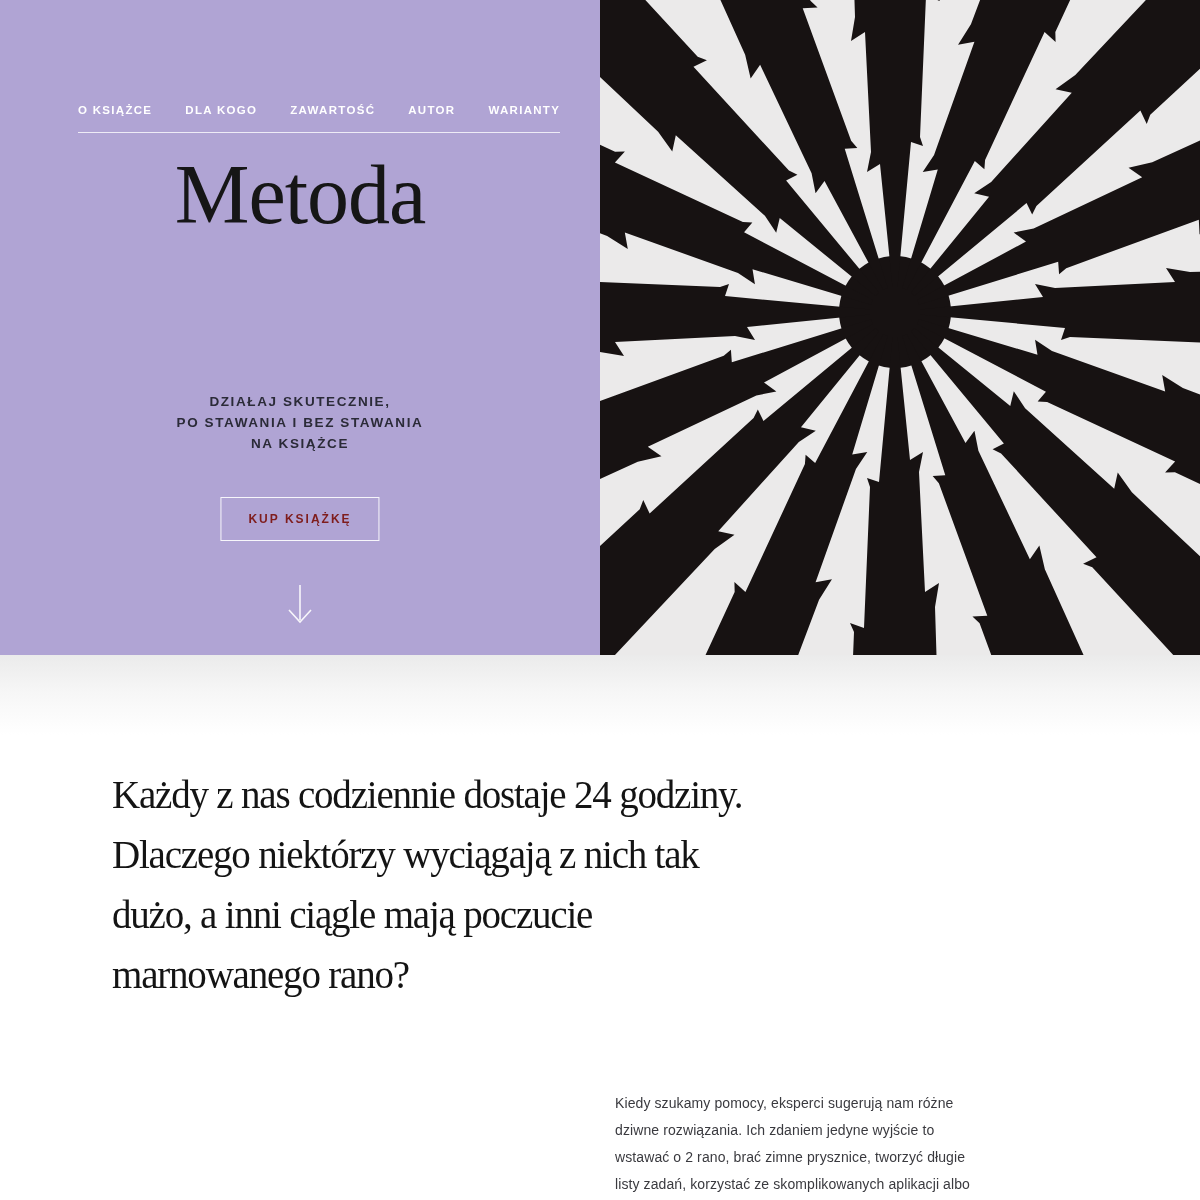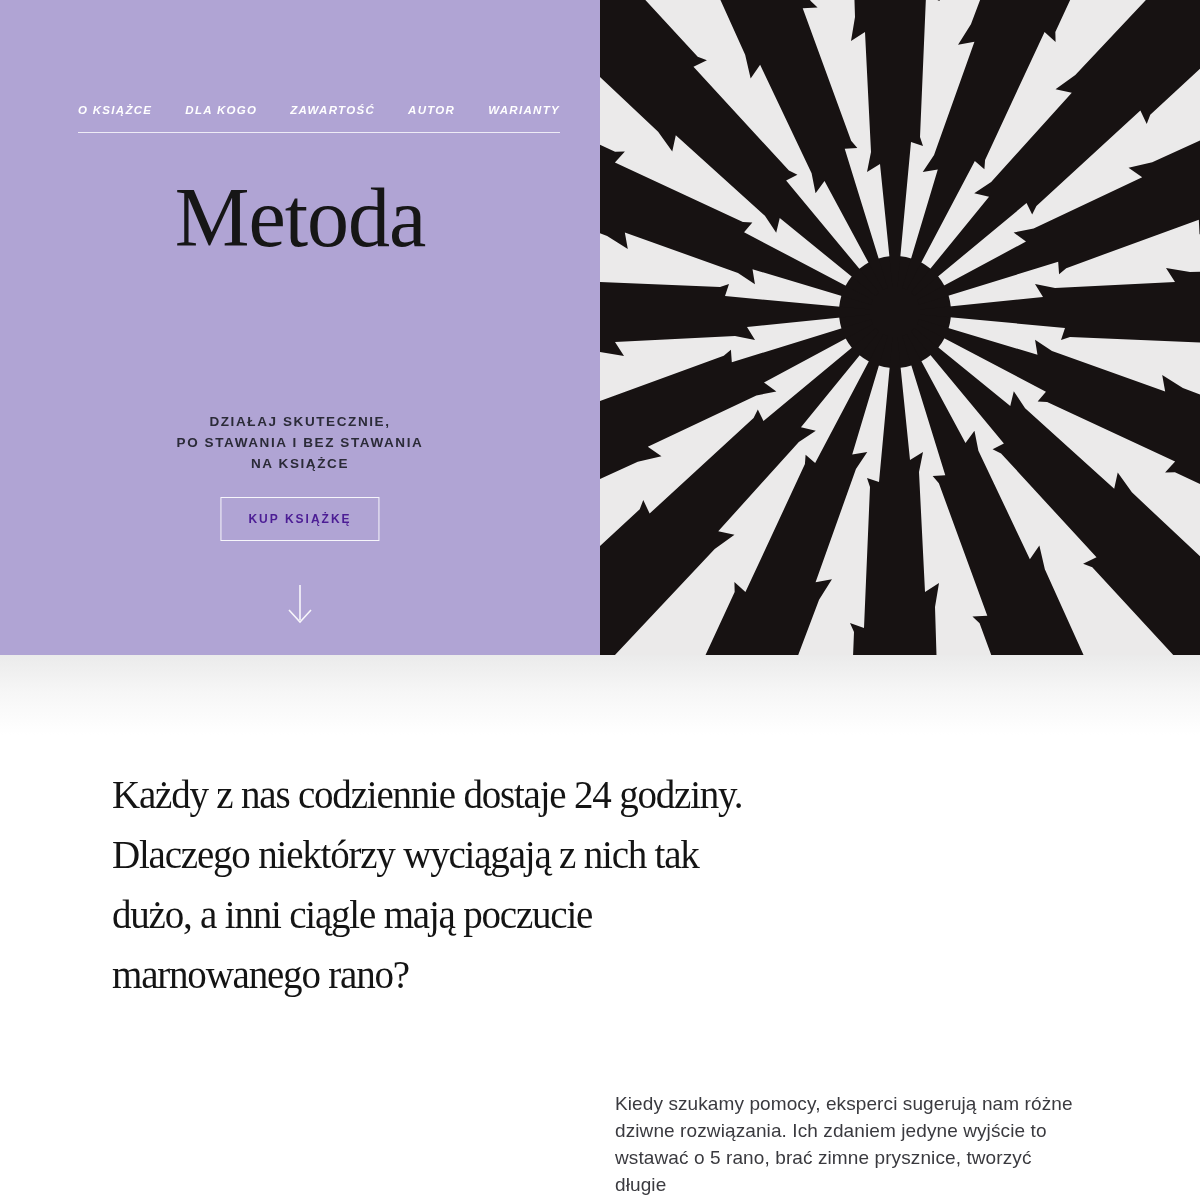--- a/index.html
+++ b/index.html
@@ -7,52 +7,52 @@
   html,body { width:1200px; height:1200px; overflow:hidden; background:#ffffff;
               font-family:"Liberation Sans", sans-serif; }
 
   
   .hero { display:flex; width:1200px; height:655px; }
   .hero-left { position:relative; width:600px; height:655px; background:#b0a4d4; }
   .hero-right { position:relative; width:600px; height:655px; background:#ebeaea; overflow:hidden; }
   .hero-right svg { display:block; }
 
   .nav { position:absolute; top:104px; left:78px; display:inline-flex; gap:33px;
-         padding-bottom:16px; border-bottom:1px solid rgba(255,255,255,0.78);font-style:italic; }
+         padding-bottom:16px; border-bottom:1px solid rgba(255,255,255,0.78); }
   .nav a { color:#ffffff; text-decoration:none; font-size:11.5px; font-weight:700;
            letter-spacing:1.3px; white-space:nowrap; }
 
   .book-title { position:absolute; top:150px; left:0; width:100%; text-align:center;
                 font-family:"Liberation Serif", serif; font-weight:500; color:#161616;
-                font-size:84px; line-height:89px; letter-spacing:-1px;margin-top:23px; }
+                font-size:84px; line-height:89px; letter-spacing:-1px; }
 
   .subtitle { position:absolute; top:391px; left:0; width:100%; text-align:center;
               color:#2b2b38; font-size:13.5px; font-weight:700; letter-spacing:1.6px;
-              line-height:21px;margin-top:20px; }
+              line-height:21px; }
 
   .cta { position:absolute; top:497px; left:50%; transform:translateX(-50%);
          display:inline-block; padding:14px 27px; border:1.5px solid rgba(255,255,255,0.9);
-         background:transparent; color:#4c1d95; font-family:"Liberation Sans",sans-serif;
+         background:transparent; color:#7f1d1d; font-family:"Liberation Sans",sans-serif;
          font-size:12px; font-weight:700; letter-spacing:2px; cursor:pointer; }
 
   .scroll-cue { position:absolute; top:583px; left:50%; transform:translateX(-50%);
                 width:28px; height:44px; cursor:pointer; background:none; border:none; }
 
   
   .shadow-band { width:1200px; height:80px;
                  background:linear-gradient(180deg,#ebebeb 0%,#f6f6f6 45%,#ffffff 100%); }
 
   
   .intro { padding:30px 0 0 112px; }
   .intro .hl { font-family:"Liberation Serif", serif; color:#141414;
                font-size:39px; line-height:60px; letter-spacing:-1.2px; font-weight:500; }
 
   
   .article { position:absolute; left:615px; top:1090px; width:460px; }
-  .article .pl { color:#3a3a3f; font-size:19px; line-height:27px; letter-spacing:0.1px; }
+  .article .pl { color:#3a3a3f; font-size:14px; line-height:27px; letter-spacing:0.1px; }
 </style>
 </head>
 <body>
 
 <header class="hero">
   <div class="hero-left" style="background: rgb(176, 164, 212);">
 
     <nav class="nav">
       <a href="#">O KSIĄŻCE</a>
       <a href="#">DLA KOGO</a>
@@ -124,15 +124,15 @@
     <div class="hl">Każdy z nas codziennie dostaje 24 godziny.</div>
     <div class="hl">Dlaczego niektórzy wyciągają z nich tak</div>
     <div class="hl">dużo, a inni ciągle mają poczucie</div>
     <div class="hl">marnowanego rano?</div>
   </h2>
 </section>
 
 <section class="article">
   <div class="pl">Kiedy szukamy pomocy, eksperci sugerują nam różne</div>
   <div class="pl">dziwne rozwiązania. Ich zdaniem jedyne wyjście to</div>
-  <div class="pl">wstawać o 5 rano, brać zimne prysznice, tworzyć długie</div>
+  <div class="pl">wstawać o 2 rano, brać zimne prysznice, tworzyć długie</div>
   <div class="pl">listy zadań, korzystać ze skomplikowanych aplikacji albo</div>
 </section>
 
 </body></html>

